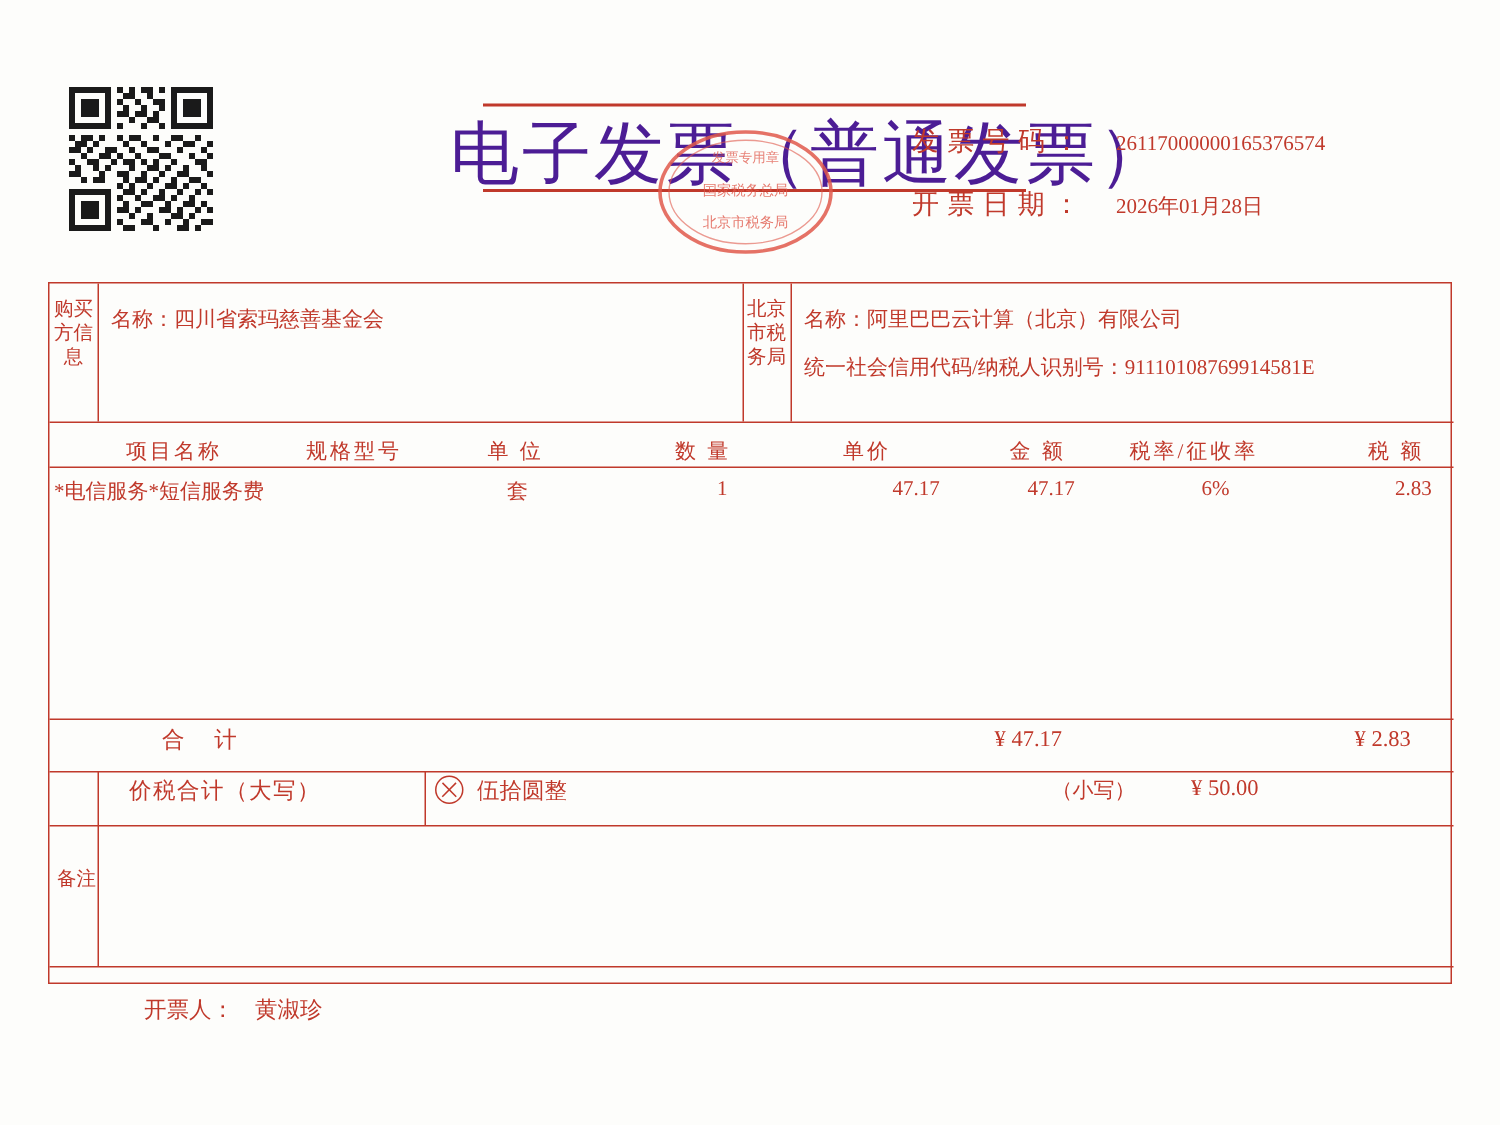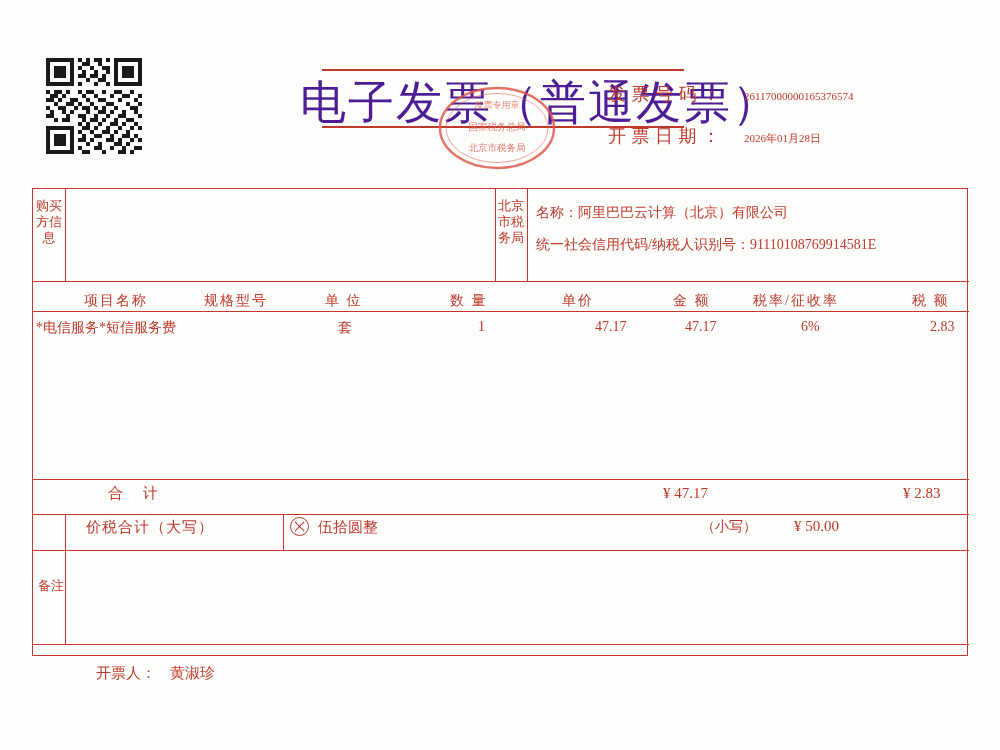--- a/index.html
+++ b/index.html
@@ -86,21 +86,21 @@
     white-space: nowrap;
   }
   .meta-label {
     width: 112px;
     text-align: justify;
     text-align-last: justify;
     font-size: 18px;
   }
   .meta-value {
     margin-left: 24px;
-    font-size: 11px;
+    font-size: 14px;
     font-family: "Liberation Serif", serif;
   }
 
   
   .tbl {
     position: absolute;
     left: 32px;
     top: 188px;
     width: 936px;
     height: 468px;
@@ -367,20 +367,23 @@
     <div class="vline" style="left:32px; top:0; height:92px;"></div>
     <div class="vline" style="left:462px; top:0; height:92px;"></div>
     <div class="vline" style="left:494px; top:0; height:92px;"></div>
     <div class="vline" style="left:32px; top:325px; height:130px;"></div>
     <div class="vline" style="left:250px; top:325px; height:36px;"></div>
   </div>
 
   <div class="sidecap" style="left:34px; top:198px;">
     <span>购买方信息</span>
   </div>
+  <div class="party" style="left:74px; top:204px;">
+    <span class="label">名称：</span><span class="val">四川省索玛慈善基金会</span>
+  </div>
 
   <div class="sidecap" style="left:496px; top:198px;">
     <span>北京市税务局</span>
   </div>
   <div class="party" style="left:536px; top:204px;">
     <span class="label">名称：</span><span class="val">阿里巴巴云计算（北京）有限公司</span>
   </div>
   <div class="party" style="left:536px; top:236px;">
     <span class="label">统一社会信用代码/纳税人识别号：</span><span class="val">91110108769914581E</span>
   </div>

